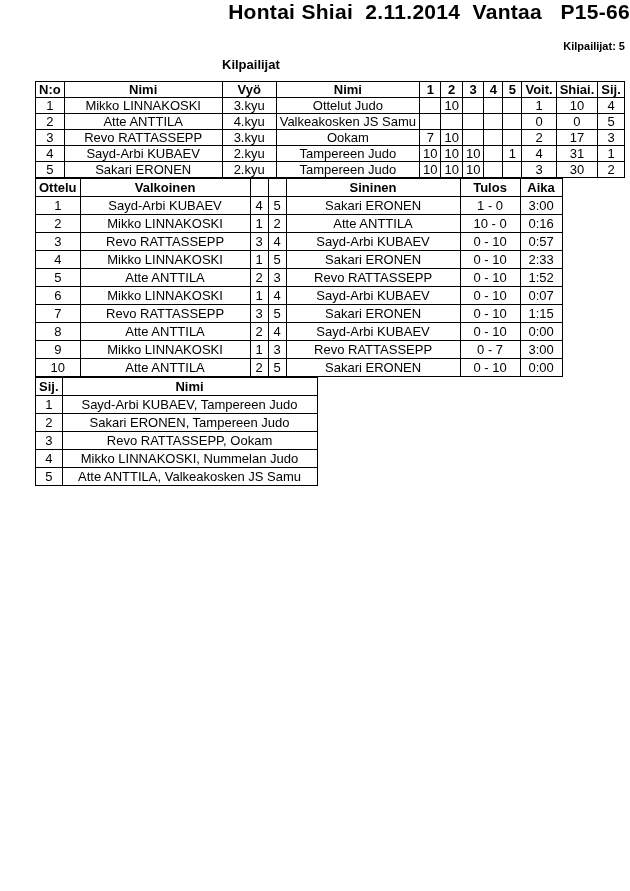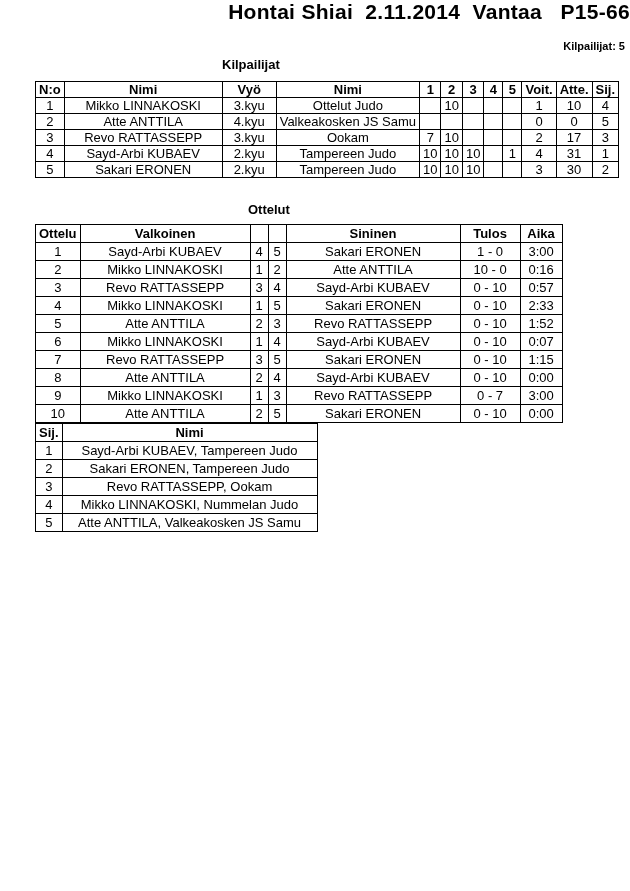--- a/index.html
+++ b/index.html
@@ -80,21 +80,21 @@
         <th>N:o</th>
         <th>Nimi</th>
         <th>Vyö</th>
         <th>Nimi</th>
         <th>1</th>
         <th>2</th>
         <th>3</th>
         <th>4</th>
         <th>5</th>
         <th>Voit.</th>
-        <th>Atte.</th>
+        <th>Shiai.</th>
         <th>Sij.</th>
       </tr>
     </thead>
     <tbody>
     <tr>
           <td class="c">1</td>
           <td class="l">Mikko LINNAKOSKI</td>
           <td class="l">3.kyu</td>
           <td class="l">Ottelut Judo</td>
           <td class="c"></td>
@@ -160,21 +160,20 @@
           <td class="c"></td>
           <td class="c">3</td>
           <td class="c">30</td>
           <td class="c">2</td>
         </tr>
       </tbody>
   </table>
 </div>
 
 <div>
-  <div class="section-heading h-ottelut">Ottelut</div>
   <table class="t2">
     <colgroup>
       <col style="width:40px">
         <col style="width:170px">
         <col style="width:18px">
         <col style="width:18px">
       <col style="width:174px">
         <col style="width:60px">
         <col style="width:42px">
     </colgroup>

